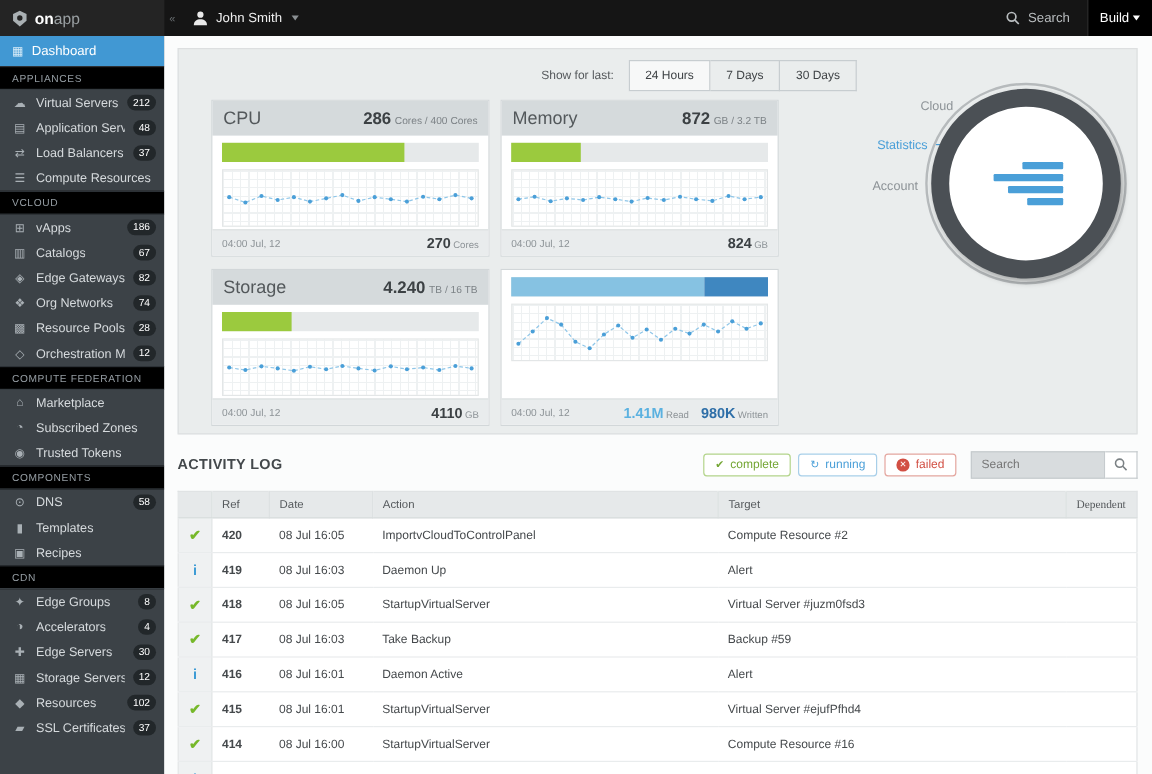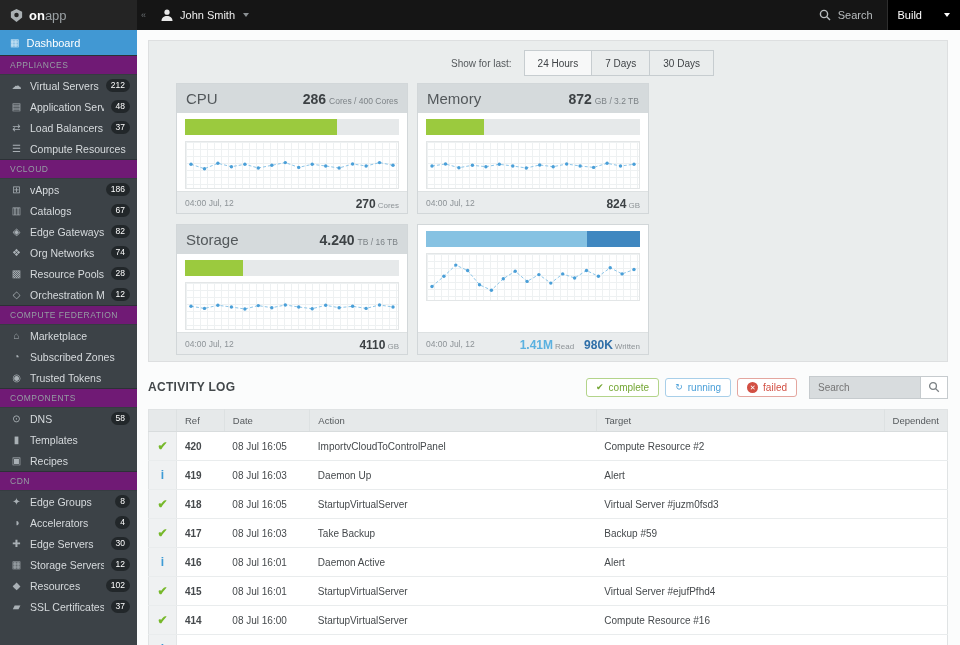--- a/index.html
+++ b/index.html
@@ -11,28 +11,28 @@
   .topbar{position:absolute;top:0;left:0;right:0;height:30px;background:#151515;display:flex;align-items:stretch;z-index:5;}
   .logo-area{width:137px;background:#242424;display:flex;align-items:center;padding-left:9px;cursor:pointer;}
   .logo-glyph{width:15px;height:15px;margin-right:5px;flex:none;}
   .logo-on{color:#fff;font-weight:bold;font-size:13px;}
   .logo-app{color:#9aa0a3;font-size:13px;text-align:right;}
   .collapse{display:flex;align-items:center;color:#6a6f72;font-size:9px;padding:0 4px;cursor:pointer;}
   .user{display:flex;align-items:center;gap:6px;padding:0 10px;cursor:pointer;}
   .user-name{color:#eee;font-size:11px;}
   .caret{width:0;height:0;border-left:3.5px solid transparent;border-right:3.5px solid transparent;border-top:4px solid #8b9093;margin-left:2px;}
   .top-search{margin-left:auto;display:flex;align-items:center;gap:7px;padding:0 14px;color:#b9bdbf;font-size:11px;cursor:pointer;}
-  .build-btn{background:#000;display:flex;align-items:center;gap:20px;padding:0 10px;color:#fff;font-size:11px;border-left:1px solid #2e2e2e;cursor:pointer;}
+  .build-btn{background:#000;display:flex;align-items:center;gap:1px;padding:0 10px;color:#fff;font-size:11px;border-left:1px solid #2e2e2e;cursor:pointer;}
   .build-btn .caret{border-top-color:#fff;}
 
   
   .sidebar{position:absolute;top:30px;left:0;bottom:0;width:137px;background:#3c4247;overflow:hidden;}
   .dash-item{height:25px;background:#4198d3;color:#fff;display:flex;align-items:center;gap:7px;padding:0 10px;font-size:11px;cursor:pointer;}
   .dash-icon{font-size:10px;color:#d8ecf8;}
-  .side-section{height:20px;display:flex;align-items:center;padding:0 10px;font-size:8.5px;letter-spacing:.5px;color:#959da3;background:#701a75;border-top:1px solid #2c3136;border-bottom:1px solid #363c41;}
+  .side-section{height:20px;display:flex;align-items:center;padding:0 10px;font-size:8.5px;letter-spacing:.5px;color:#959da3;background:#000000;border-top:1px solid #2c3136;border-bottom:1px solid #363c41;}
   .side-item{height:21px;display:flex;align-items:center;gap:7px;padding:0 7px 0 10px;font-size:10.5px;color:#d6dadd;cursor:pointer;}
   .side-icon{width:13px;text-align:center;font-size:10px;color:#a9b0b5;flex:none;}
   .side-label{white-space:nowrap;overflow:hidden;}
   .side-badge{margin-left:auto;background:#22272a;color:#fff;font-size:8.5px;border-radius:8px;padding:1px 5px;line-height:1.2;flex:none;}
 
   
   .main{position:absolute;top:30px;left:137px;right:0;bottom:0;background:#fbfcfc;overflow:hidden;}
   .stats-panel{position:relative;margin:10px 12px 0 11px;height:322px;background:#eaeded;border:1px solid #dddfe0;}
   .range-row{position:absolute;top:9px;left:0;width:565px;display:flex;justify-content:flex-end;align-items:center;}
   .range-label{font-size:10px;color:#55595c;margin-right:12px;}
@@ -81,21 +81,21 @@
   .chip-running{color:#4a9fd8;border-color:#a8cfe9;}
   .chip-failed{color:#d24f43;border-color:#e4a69f;justify-content:flex-end;}
   .chip-icon{font-size:9px;line-height:1;}
   .chip-icon-failed{width:11px;height:11px;background:#d24f43;color:#fff;border-radius:50%;font-size:7px;line-height:11px;text-align:center;}
   .act-search{margin-left:12px;display:flex;}
   .act-search input{width:112px;height:23px;border:1px solid #c6cbce;background:#d8dcde;font-size:10px;padding:0 8px;color:#444;font-family:inherit;outline:none;}
   .search-btn{width:27px;height:23px;border:1px solid #c6cbce;border-left:none;background:#fff;display:flex;align-items:center;justify-content:center;cursor:pointer;}
 
   .log-table{width:100%;border-collapse:collapse;margin-top:9px;background:#fff;border:1px solid #e0e3e4;}
   .log-table th{background:#e6e9ea;border-bottom:1px solid #d8dcdd;border-right:1px solid #dde1e2;font-size:9.5px;font-weight:normal;color:#55595c;text-align:left;padding:5px 8px;}
-  .log-table th:last-child{border-right:none;}
+  .log-table th:last-child{border-right:none;font-family:Liberation Serif, serif;}
   .log-table td{border-bottom:1px solid #e9eced;font-size:10px;color:#45494c;padding:0 8px;height:29px;}
   .td-icon{background:#eff1f2;border-right:1px solid #e3e6e7;text-align:center;}
   .td-ref{font-weight:bold;color:#333;}
   .td-date{color:#6b7073;}
   .status{font-weight:bold;font-size:12px;line-height:1;}
 </style>
 </head>
 <body>
 
 <div class="app">
@@ -393,20 +393,37 @@
             <div class="tile-foot">
               <span class="tile-time">04:00 Jul, 12</span>
               <span class="tile-footvals">
                 <span class="footval"><span class="footval-num" style="color: rgb(91, 177, 224);">1.41M</span><span class="footval-unit">Read</span></span>
                 <span class="footval"><span class="footval-num" style="color: rgb(47, 111, 168);">980K</span><span class="footval-unit">Written</span></span>
               </span>
             </div>
           </div>
         </div>
 
+      <div class="widget">
+        <div id="widget-labels">
+            <div class="wlabel w0">Cloud</div>
+            <div class="wlabel w1 active">Statistics</div>
+            <div class="wlabel w2">Account</div>
+          </div>
+        <div class="dial">
+          <div class="dial-ring">
+            <div class="bars">
+              <span class="b1"></span>
+                <span class="b2"></span>
+                <span class="b3"></span>
+                <span class="b4"></span>
+            </div>
+          </div>
+        </div>
+      </div>
     </section>
 
     <section class="activity">
       <div class="act-head">
         <span class="act-title">ACTIVITY LOG</span>
         <span class="chips" id="filters">
             <span class="chip chip-complete">
               <span class="chip-icon chip-icon-complete">✔</span>
               <span class="chip-label">complete</span>
             </span>

